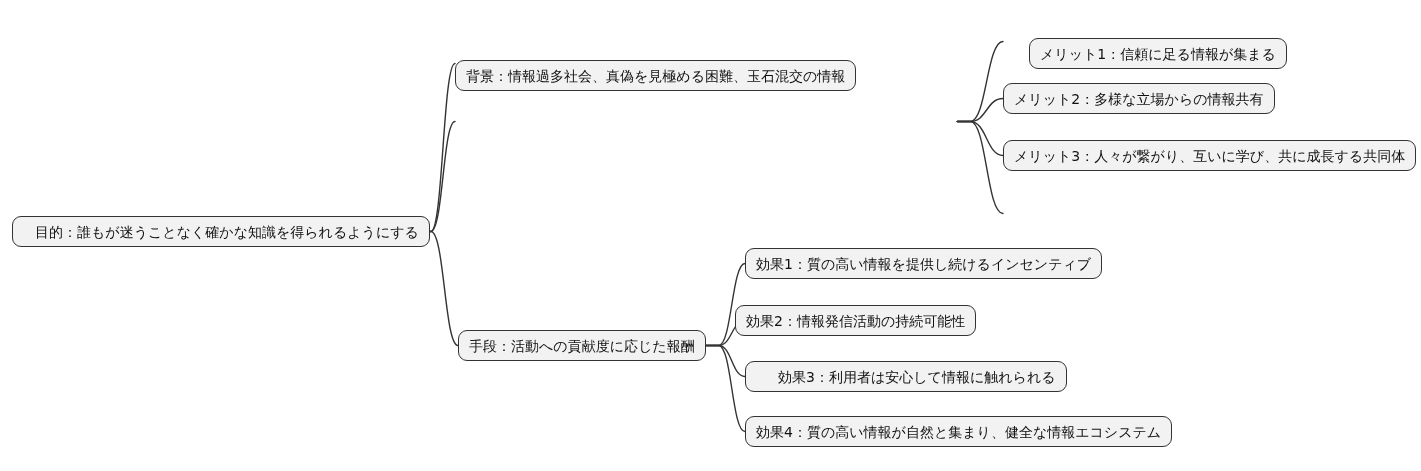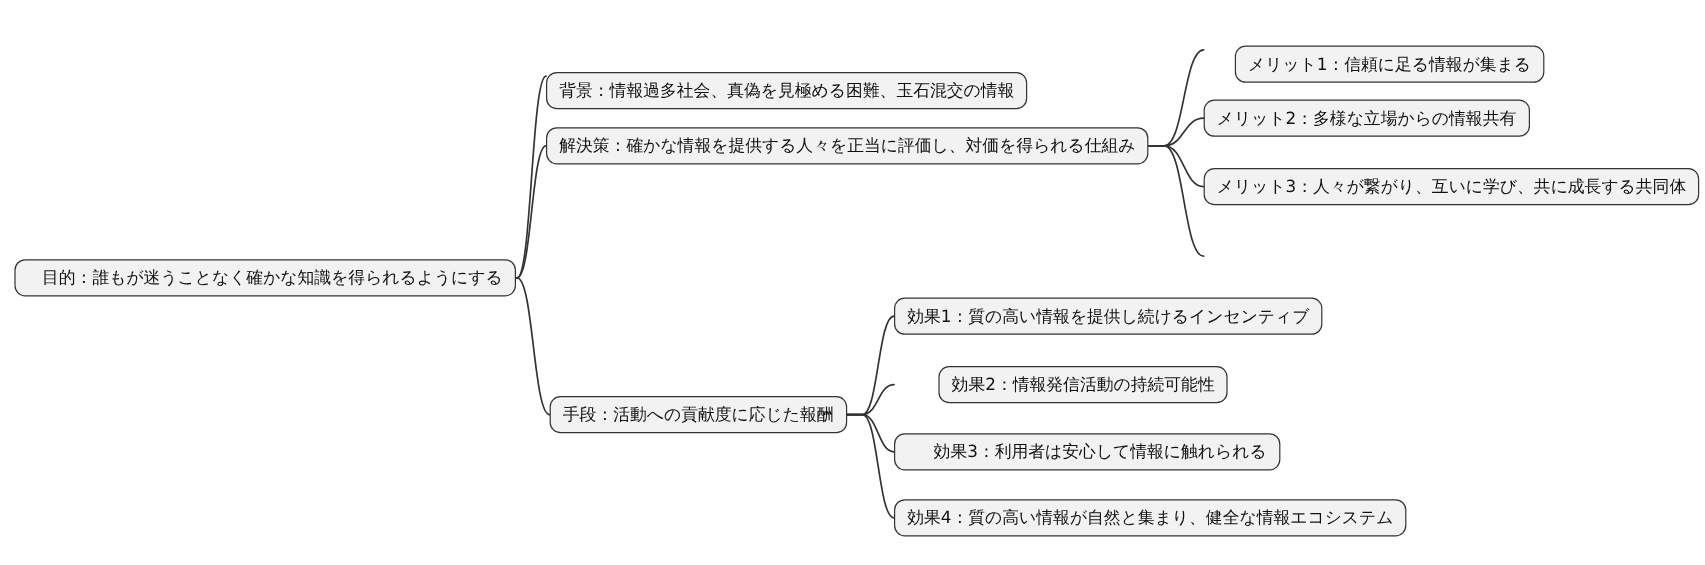--- a/index.html
+++ b/index.html
@@ -59,32 +59,31 @@
     <path class="edge" d="M 705.6 345.5 H 718.6 C 731.8 345.5, 731.8 263.5, 745.0 263.5"></path>
     <path class="edge" d="M 705.6 345.5 H 718.6 C 731.8 345.5, 731.8 320.5, 745.0 320.5"></path>
     <path class="edge" d="M 705.6 345.5 H 718.6 C 731.8 345.5, 731.8 376.5, 745.0 376.5"></path>
     <path class="edge" d="M 705.6 345.5 H 718.6 C 731.8 345.5, 731.8 431.5, 745.0 431.5"></path>
   </svg>
 
   <div class="node" style="left:12px; top:216px;padding-left:22px;">目的：誰もが迷うことなく確かな知識を得られるようにする</div>
 
   <div class="node" style="left:455px; top:48px;margin-top:12px;">背景：情報過多社会、真偽を見極める困難、玉石混交の情報</div>
 
-  <div class="node" style="left:455px; top:106px;">解決策：確かな情報を提供する人々を正当に評価し、対価を得られる仕組み</div>
 
   <div class="node" style="left:458px; top:330px;">手段：活動への貢献度に応じた報酬</div>
 
   <div class="node" style="left:1029px; top:26px;margin-top:12px;">メリット1：信頼に足る情報が集まる</div>
 
   <div class="node" style="left:1003px; top:83px;">メリット2：多様な立場からの情報共有</div>
 
   <div class="node" style="left:1003px; top:140px;">メリット3：人々が繋がり、互いに学び、共に成長する共同体</div>
 
 
   <div class="node" style="left:745px; top:248px;text-align:center;">効果1：質の高い情報を提供し続けるインセンティブ</div>
 
-  <div class="node" style="left:782px; top:305px;">効果2：情報発信活動の持続可能性</div>
+  <div class="node" style="left:735px; top:305px;">効果2：情報発信活動の持続可能性</div>
 
   <div class="node" style="left:745px; top:361px;padding-left:32px;">効果3：利用者は安心して情報に触れられる</div>
 
   <div class="node" style="left:745px; top:416px;">効果4：質の高い情報が自然と集まり、健全な情報エコシステム</div>
 
 </div>
 
 </body></html>

